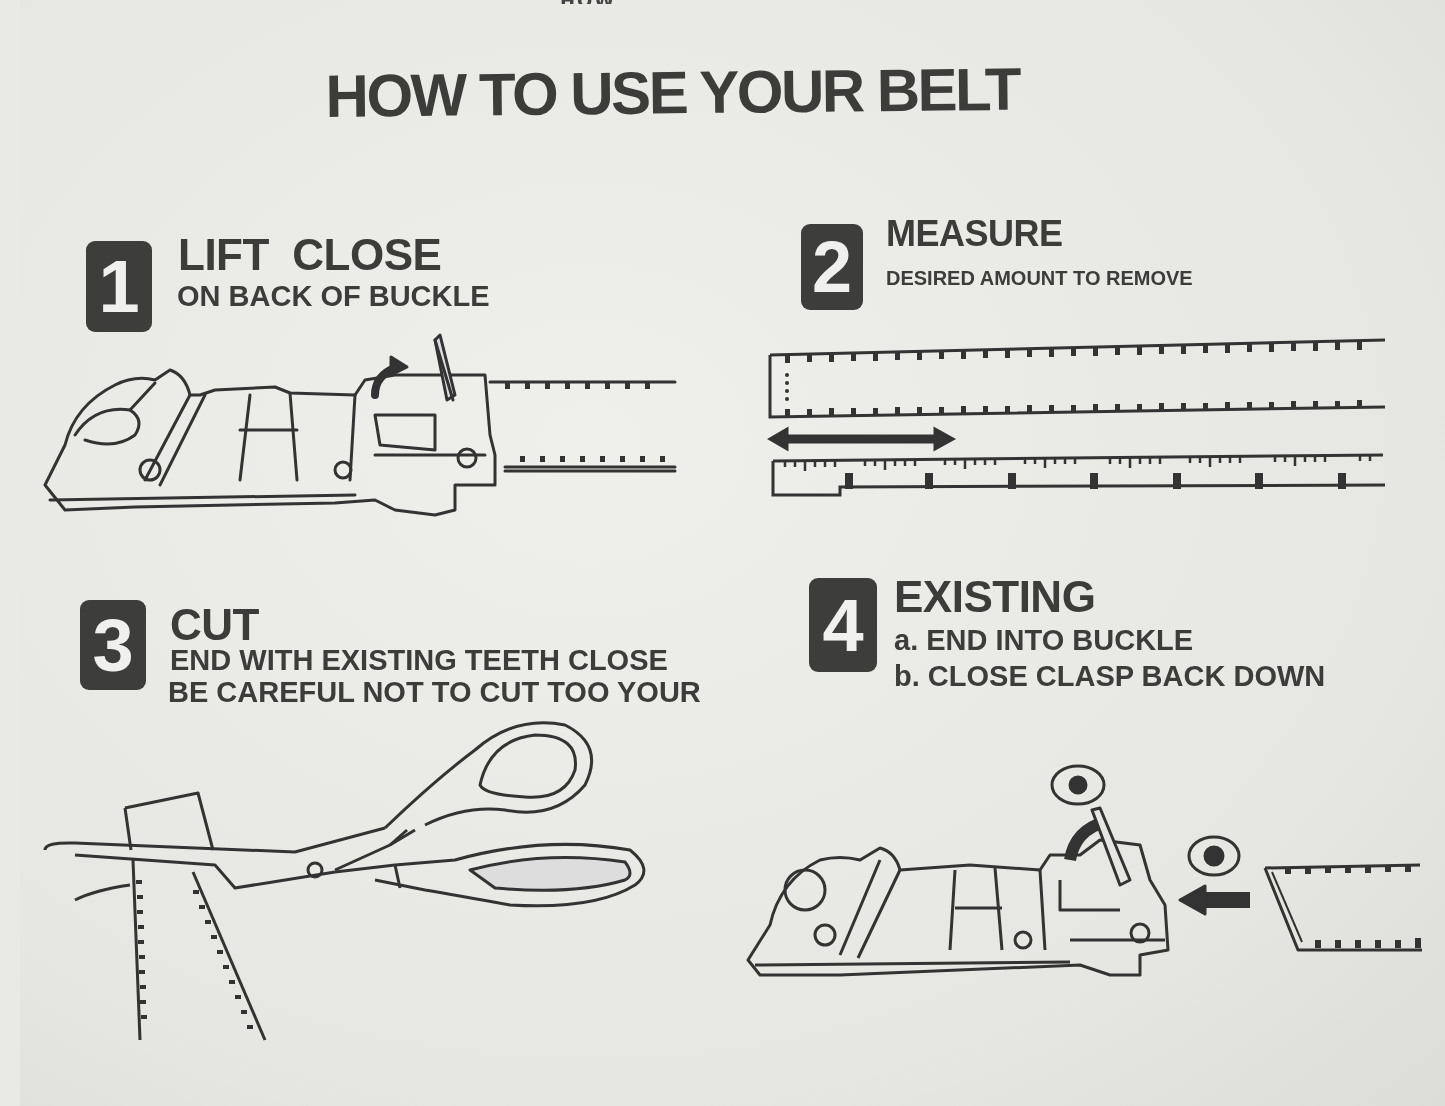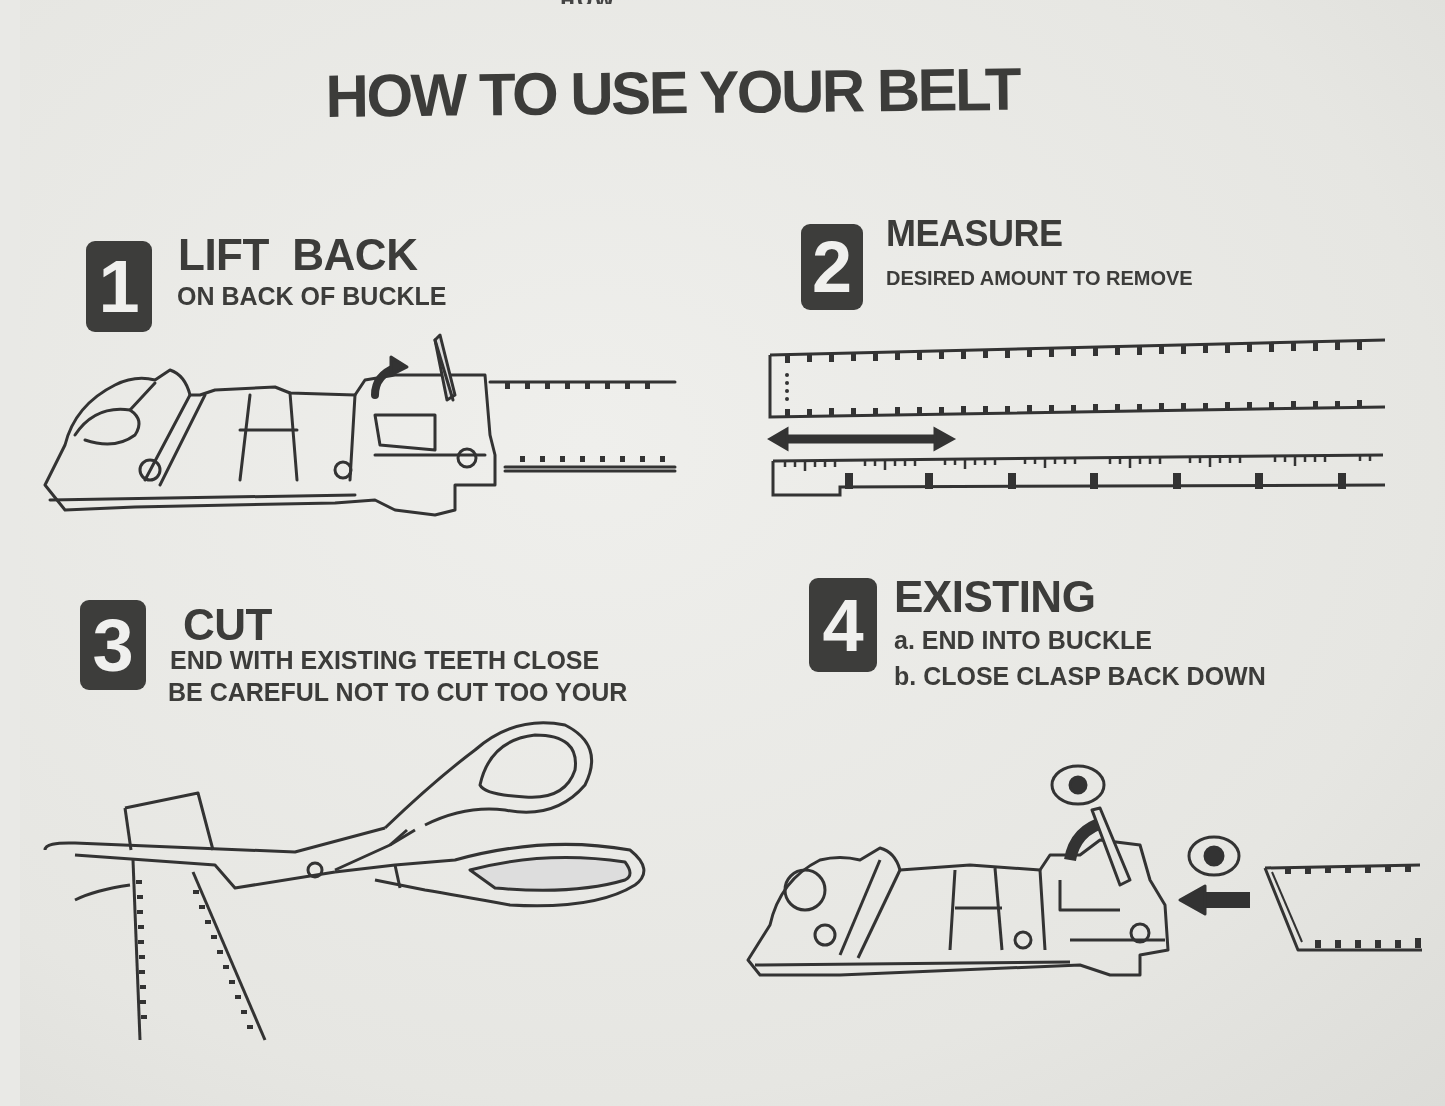--- a/index.html
+++ b/index.html
@@ -32,38 +32,38 @@
       position: absolute; background: #3d3d3b; color: #f0f0ee;
       border-radius: 9px; display: flex; align-items: center; justify-content: center;
       font-family: "Liberation Sans", sans-serif; font-weight: bold;
     }
     .step-title {
       position: absolute; font-family: "Liberation Sans", sans-serif; font-weight: bold;
       color: #3c3c3a; white-space: nowrap; letter-spacing: -0.5px;
     }
     .step-sub {
       position: absolute; font-family: "Liberation Sans", sans-serif; font-weight: bold;
-      color: #3c3c3a; white-space: nowrap; font-size: 25px; line-height: 32px;
+      color: #3c3c3a; white-space: nowrap; font-size: 29px; line-height: 32px;
     }
     svg.illus { position: absolute; overflow: visible; }
   </style>
 </head>
 <body>
 
 <div class="page">
 
   <div class="top-cut">HOW</div>
 
   <div class="title">HOW TO USE YOUR BELT</div>
 
   <div class="step" style="left:0;top:0;">
     <div class="badge" style="left:66px;top:241px;width:66px;height:91px;font-size:74px;">
       <span>1</span>
     </div>
-    <div class="step-title" style="left:158px;top:230px;font-size:44px;white-space:pre;">LIFT  BACK</div>
+    <div class="step-title" style="left:158px;top:230px;font-size:44px;white-space:pre;">LIFT  CLOSE</div>
     <div class="step-sub" style="left:157px;top:280px;">ON BACK OF BUCKLE</div>
 
     <svg class="illus" style="left:15px;top:325px;" width="650" height="200" viewBox="0 0 650 200" fill="none" stroke="#333" stroke-width="3" stroke-linejoin="round" stroke-linecap="round">
 
       <path d="M455 57 L640 57"></path>
       <g fill="#333" stroke="none">
         <rect x="470" y="57" width="5" height="7"></rect>
           <rect x="490" y="57" width="5" height="7"></rect>
         <rect x="510" y="57" width="5" height="7"></rect>
           <rect x="530" y="57" width="5" height="7"></rect>
@@ -197,21 +197,21 @@
       <g stroke="#333" stroke-width="2.5">
         <path d="M20 126v6M30 126v6M40 126v10M50 126v6M60 126v6M70 126v6M100 125v6M110 125v6M120 125v10M130 125v6M140 125v6M150 125v6M180 124v6M190 124v6M200 124v10M210 124v6M220 124v6M230 124v6M260 123v6M270 123v6M280 123v10M290 123v6M300 123v6M310 123v6M345 123v6M355 123v6M365 123v10M375 123v6M385 123v6M395 123v6M425 122v6M435 122v6M445 122v10M455 122v6M465 122v6M475 122v6M510 121v6M520 121v6M530 121v10M540 121v6M550 121v6M560 121v6M595 120v6M605 120v6"></path>
       </g>
     </svg>
   </div>
 
   <div class="step" style="left:0;top:0;">
     <div class="badge" style="left:60px;top:600px;width:66px;height:90px;font-size:74px;">
       <span>3</span>
     </div>
-    <div class="step-title" style="left:163px;top:600px;font-size:44px;">CUT</div>
+    <div class="step-title" style="left:150px;top:600px;font-size:44px;">CUT</div>
     <div class="step-sub" style="left:150px;top:644px;">END WITH EXISTING TEETH CLOSE</div>
     <div class="step-sub" style="left:148px;top:676px;">BE CAREFUL NOT TO CUT TOO YOUR</div>
 
     <svg class="illus" style="left:15px;top:700px;" width="640" height="360" viewBox="0 0 640 360" fill="none" stroke="#333" stroke-width="3" stroke-linejoin="round">
 
       <path d="M90 108 L163 93 L178 150"></path>
       <path d="M90 108 L96 150"></path>
 
       <path d="M98 160 L105 340"></path>
       <path d="M158 172 L230 340"></path>

